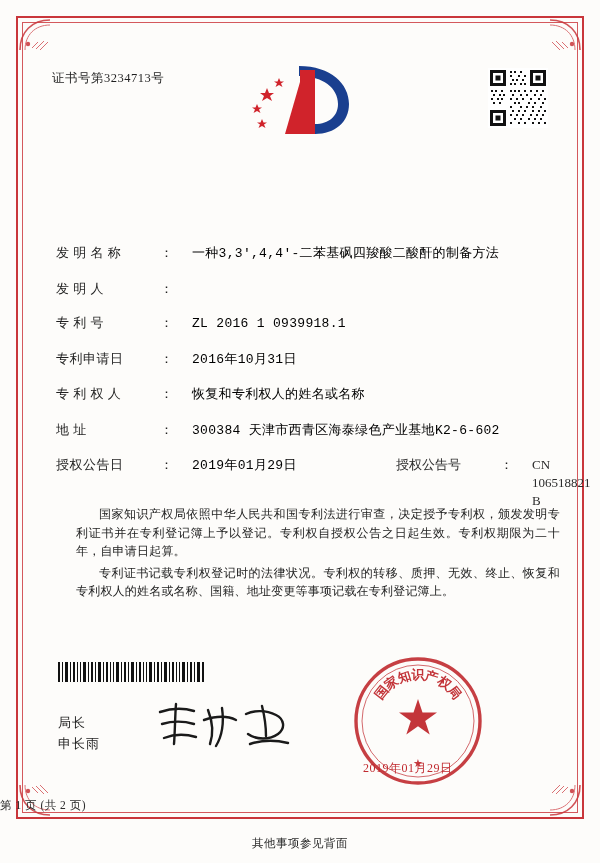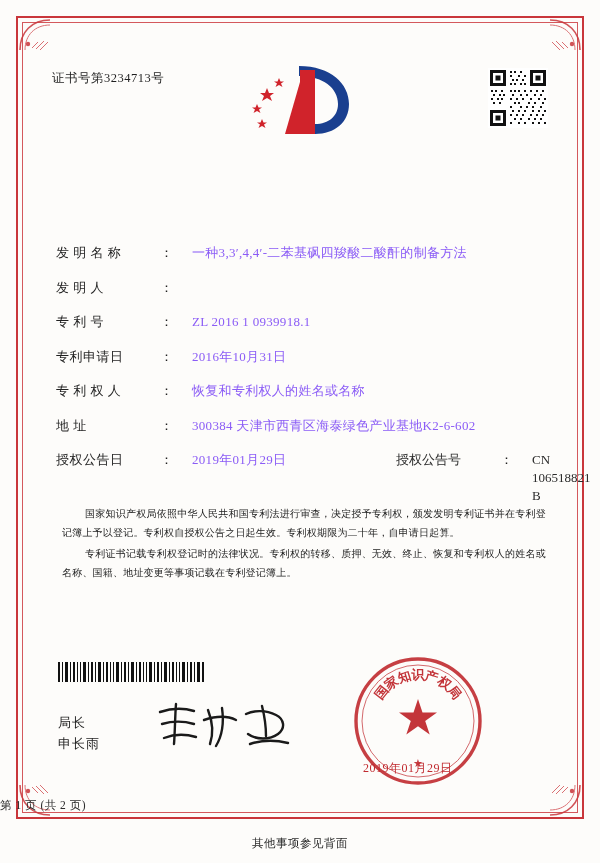--- a/index.html
+++ b/index.html
@@ -114,44 +114,45 @@
     letter-spacing: 0.5px;
     white-space: nowrap;
   }
   .field .colon {
     flex: 0 0 auto;
     width: 12px;
     color: #1f1f1f;
   }
   .field .val {
     flex: 1 1 auto;
-    color: #8b5cf6;
+    color: #000000;
     letter-spacing: 0.3px;
+    font-family: Liberation Mono, monospace;
   }
 
   .field.dual .val {
     flex: 0 0 auto;
     width: 184px;
   }
   .field.dual .lbl2 {
     flex: 0 0 auto;
     width: 84px;
     white-space: nowrap;
   }
   .field.dual .val2 {
     flex: 1 1 auto;
   }
 
   
   .paras {
     position: absolute;
-    left: 62px;
+    left: 76px;
     top: 505px;
     width: 484px;
-    font-size: 10px;
+    font-size: 12px;
     line-height: 18.5px;
     color: #232323;
     text-align: justify;
   }
   .paras p {
     margin: 0 0 3px 0;
     text-indent: 23px;
     letter-spacing: 0.2px;
   }
 

